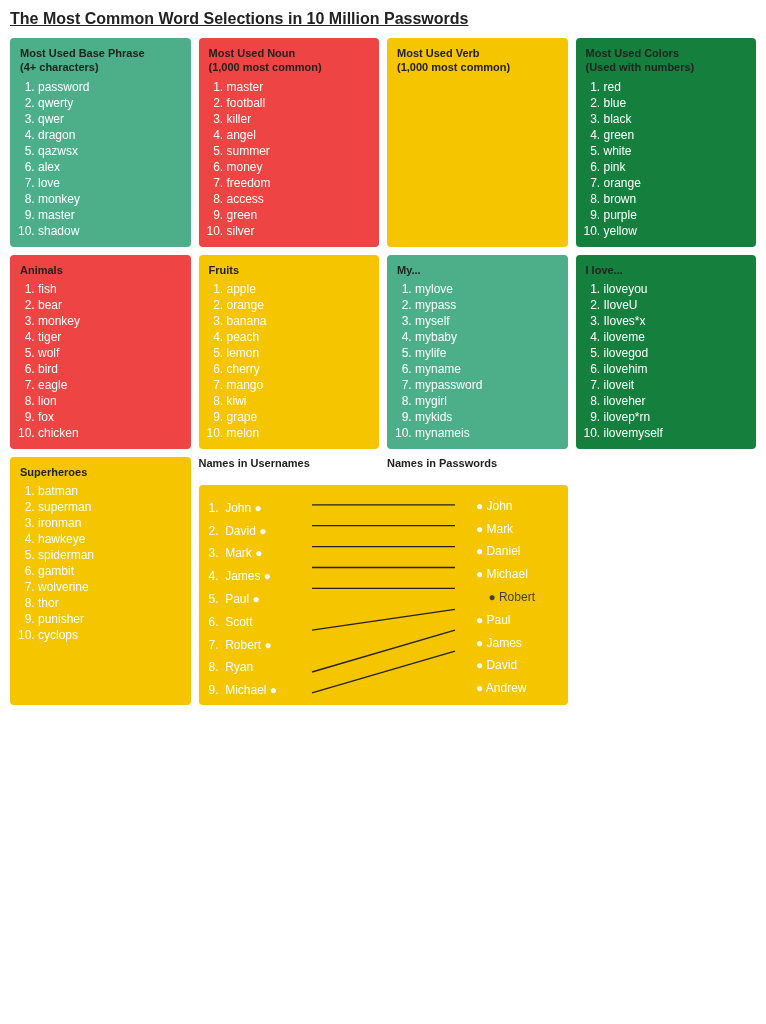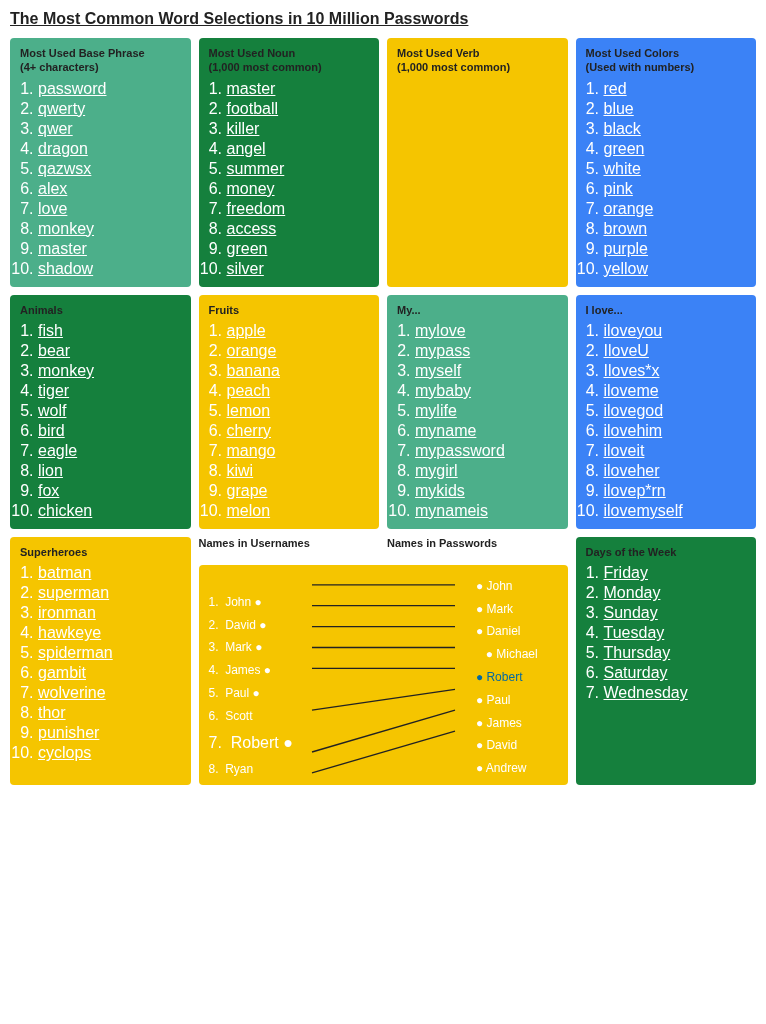--- a/index.html
+++ b/index.html
@@ -30,31 +30,30 @@
     }
     .card-title {
       font-size: 11px;
       font-weight: bold;
       color: #222;
       margin-bottom: 4px;
       line-height: 1.3;
     }
     .card ol {
       padding-left: 18px;
-      font-size: 16px;
-      text-decoration: underline;
+      font-size: 12px;
     }
     .card ol li {
       padding: 1px 0;
     }
     
     .green { background: #4CAF8A; }
-    .orange-red { background: #15803d; }
+    .orange-red { background: #ef4444; }
     .yellow { background: #F5C500; }
-    .blue { background: #3b82f6; }
+    .blue { background: #15803d; }
   </style>
 </head>
 <body>
 
 <h1>The Most Common Word Selections in 10 Million Passwords</h1>
 
 <div class="grid">
 
   <div class="card green">
     <div class="card-title">Most Used Base Phrase<br>(4+ characters)</div>
@@ -188,39 +187,39 @@
     </ol>
   </div>
 
   <div style="grid-column: span 2; display: flex; flex-direction: column; gap: 0;">
     <div style="display: flex; gap: 8px; margin-bottom: 16px;">
       <div style="flex:1; font-size:11px; font-weight:bold; color:#222;">Names in Usernames</div>
       <div style="flex:1; font-size:11px; font-weight:bold; color:#222;">Names in Passwords</div>
     </div>
     <div style="flex:1; background:#F5C500; border-radius:4px; padding:10px; position:relative; min-height:220px;">
 
-      <div style="position:absolute; left:10px; top:26px; bottom:10px;">
+      <div style="position:absolute; left:10px; top:12px; bottom:10px;">
         <div style="font-size:12px; color:#fff; line-height:1.9;">1. &nbsp;John ●</div>
         <div style="font-size:12px; color:#fff; line-height:1.9;">2. &nbsp;David ●</div>
         <div style="font-size:12px; color:#fff; line-height:1.9;">3. &nbsp;Mark ●</div>
         <div style="font-size:12px; color:#fff; line-height:1.9;">4. &nbsp;James ●</div>
         <div style="font-size:12px; color:#fff; line-height:1.9;">5. &nbsp;Paul ●</div>
         <div style="font-size:12px; color:#fff; line-height:1.9;">6. &nbsp;Scott</div>
-        <div style="font-size:16px; color:#fff; line-height:1.9;text-align:right;">7. &nbsp;Robert ●</div>
+        <div style="font-size:12px; color:#fff; line-height:1.9;">7. &nbsp;Robert ●</div>
         <div style="font-size:12px; color:#fff; line-height:1.9;">8. &nbsp;Ryan</div>
         <div style="font-size:12px; color:#fff; line-height:1.9;">9. &nbsp;Michael ●</div>
         <div style="font-size:12px; color:#fff; line-height:1.9;">10. Daniel ●</div>
       </div>
 
       <div style="position:absolute; right:20px; top:10px; bottom:10px;">
         <div style="font-size:12px; color:#fff; line-height:1.9; text-align:left;">● John</div>
         <div style="font-size:12px; color:#fff; line-height:1.9; text-align:left;">● Mark</div>
         <div style="font-size:12px; color:#fff; line-height:1.9; text-align:left;">● Daniel</div>
-        <div style="font-size:12px; color:#fff; line-height:1.9; text-align:center;">● Michael</div>
-        <div style="font-size:12px; color:#0369a1; line-height:1.9; text-align:left;">● Robert</div>
+        <div style="font-size:12px; color:#fff; line-height:1.9; text-align:left;">● Michael</div>
+        <div style="font-size:12px; color:#404040; line-height:1.9; text-align:center;">● Robert</div>
         <div style="font-size:12px; color:#fff; line-height:1.9; text-align:left;">● Paul</div>
         <div style="font-size:12px; color:#fff; line-height:1.9; text-align:left;">● James</div>
         <div style="font-size:12px; color:#fff; line-height:1.9; text-align:left;">● David</div>
         <div style="font-size:12px; color:#fff; line-height:1.9; text-align:left;">● Andrew</div>
         <div style="font-size:16px; color:#fff; line-height:1.9; text-align:right;">● Thomas</div>
       </div>
 
       <svg style="position:absolute;top:0;left:0;width:100%;height:100%;pointer-events:none;" viewBox="0 0 320 200">
 
         <line x1="95" y1="18" x2="225" y2="18" stroke="#222" stroke-width="1.2"></line>
@@ -235,26 +234,14 @@
 
         <line x1="95" y1="132" x2="225" y2="113" stroke="#222" stroke-width="1.2"></line>
 
         <line x1="95" y1="170" x2="225" y2="132" stroke="#222" stroke-width="1.2"></line>
 
         <line x1="95" y1="189" x2="225" y2="151" stroke="#222" stroke-width="1.2"></line>
       </svg>
     </div>
   </div>
 
-  <div class="card orange-red">
-    <div class="card-title">Days of the Week</div>
-    <ol>
-      <li>Friday</li>
-      <li>Monday</li>
-      <li>Sunday</li>
-      <li>Tuesday</li>
-      <li>Thursday</li>
-      <li>Saturday</li>
-      <li>Wednesday</li>
-    </ol>
-  </div>
 
 </div>
 
 </body></html>

